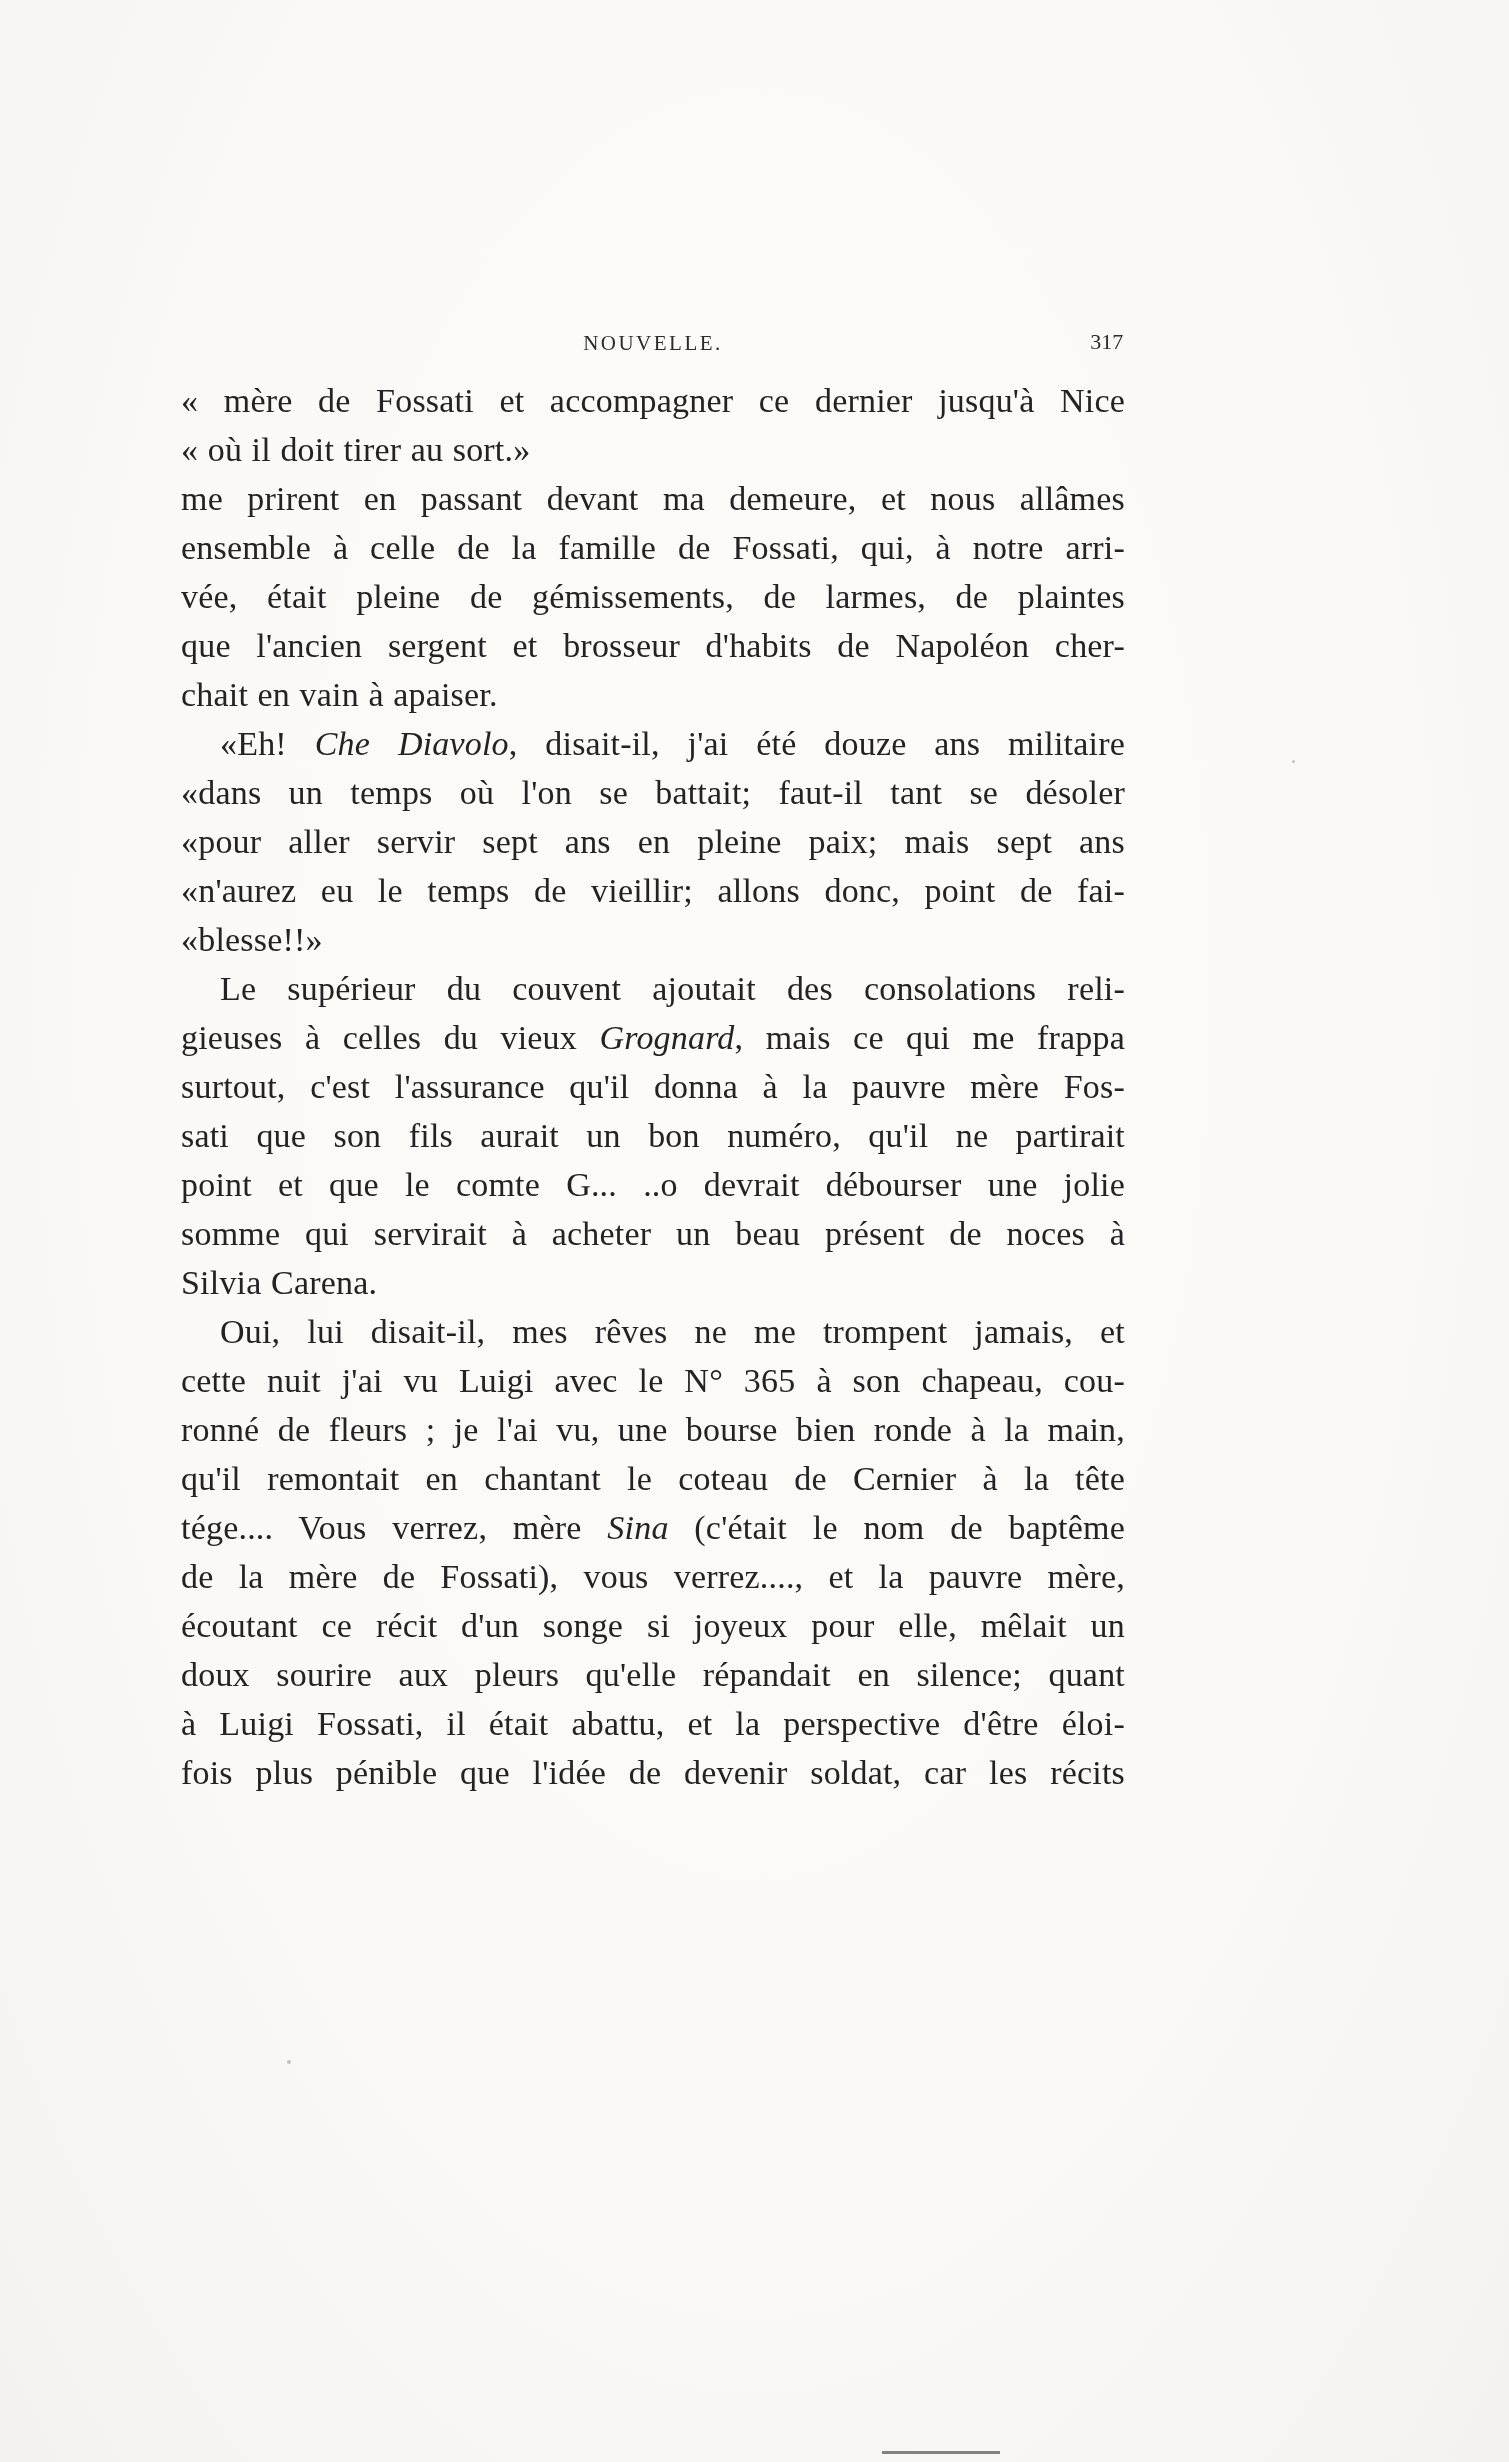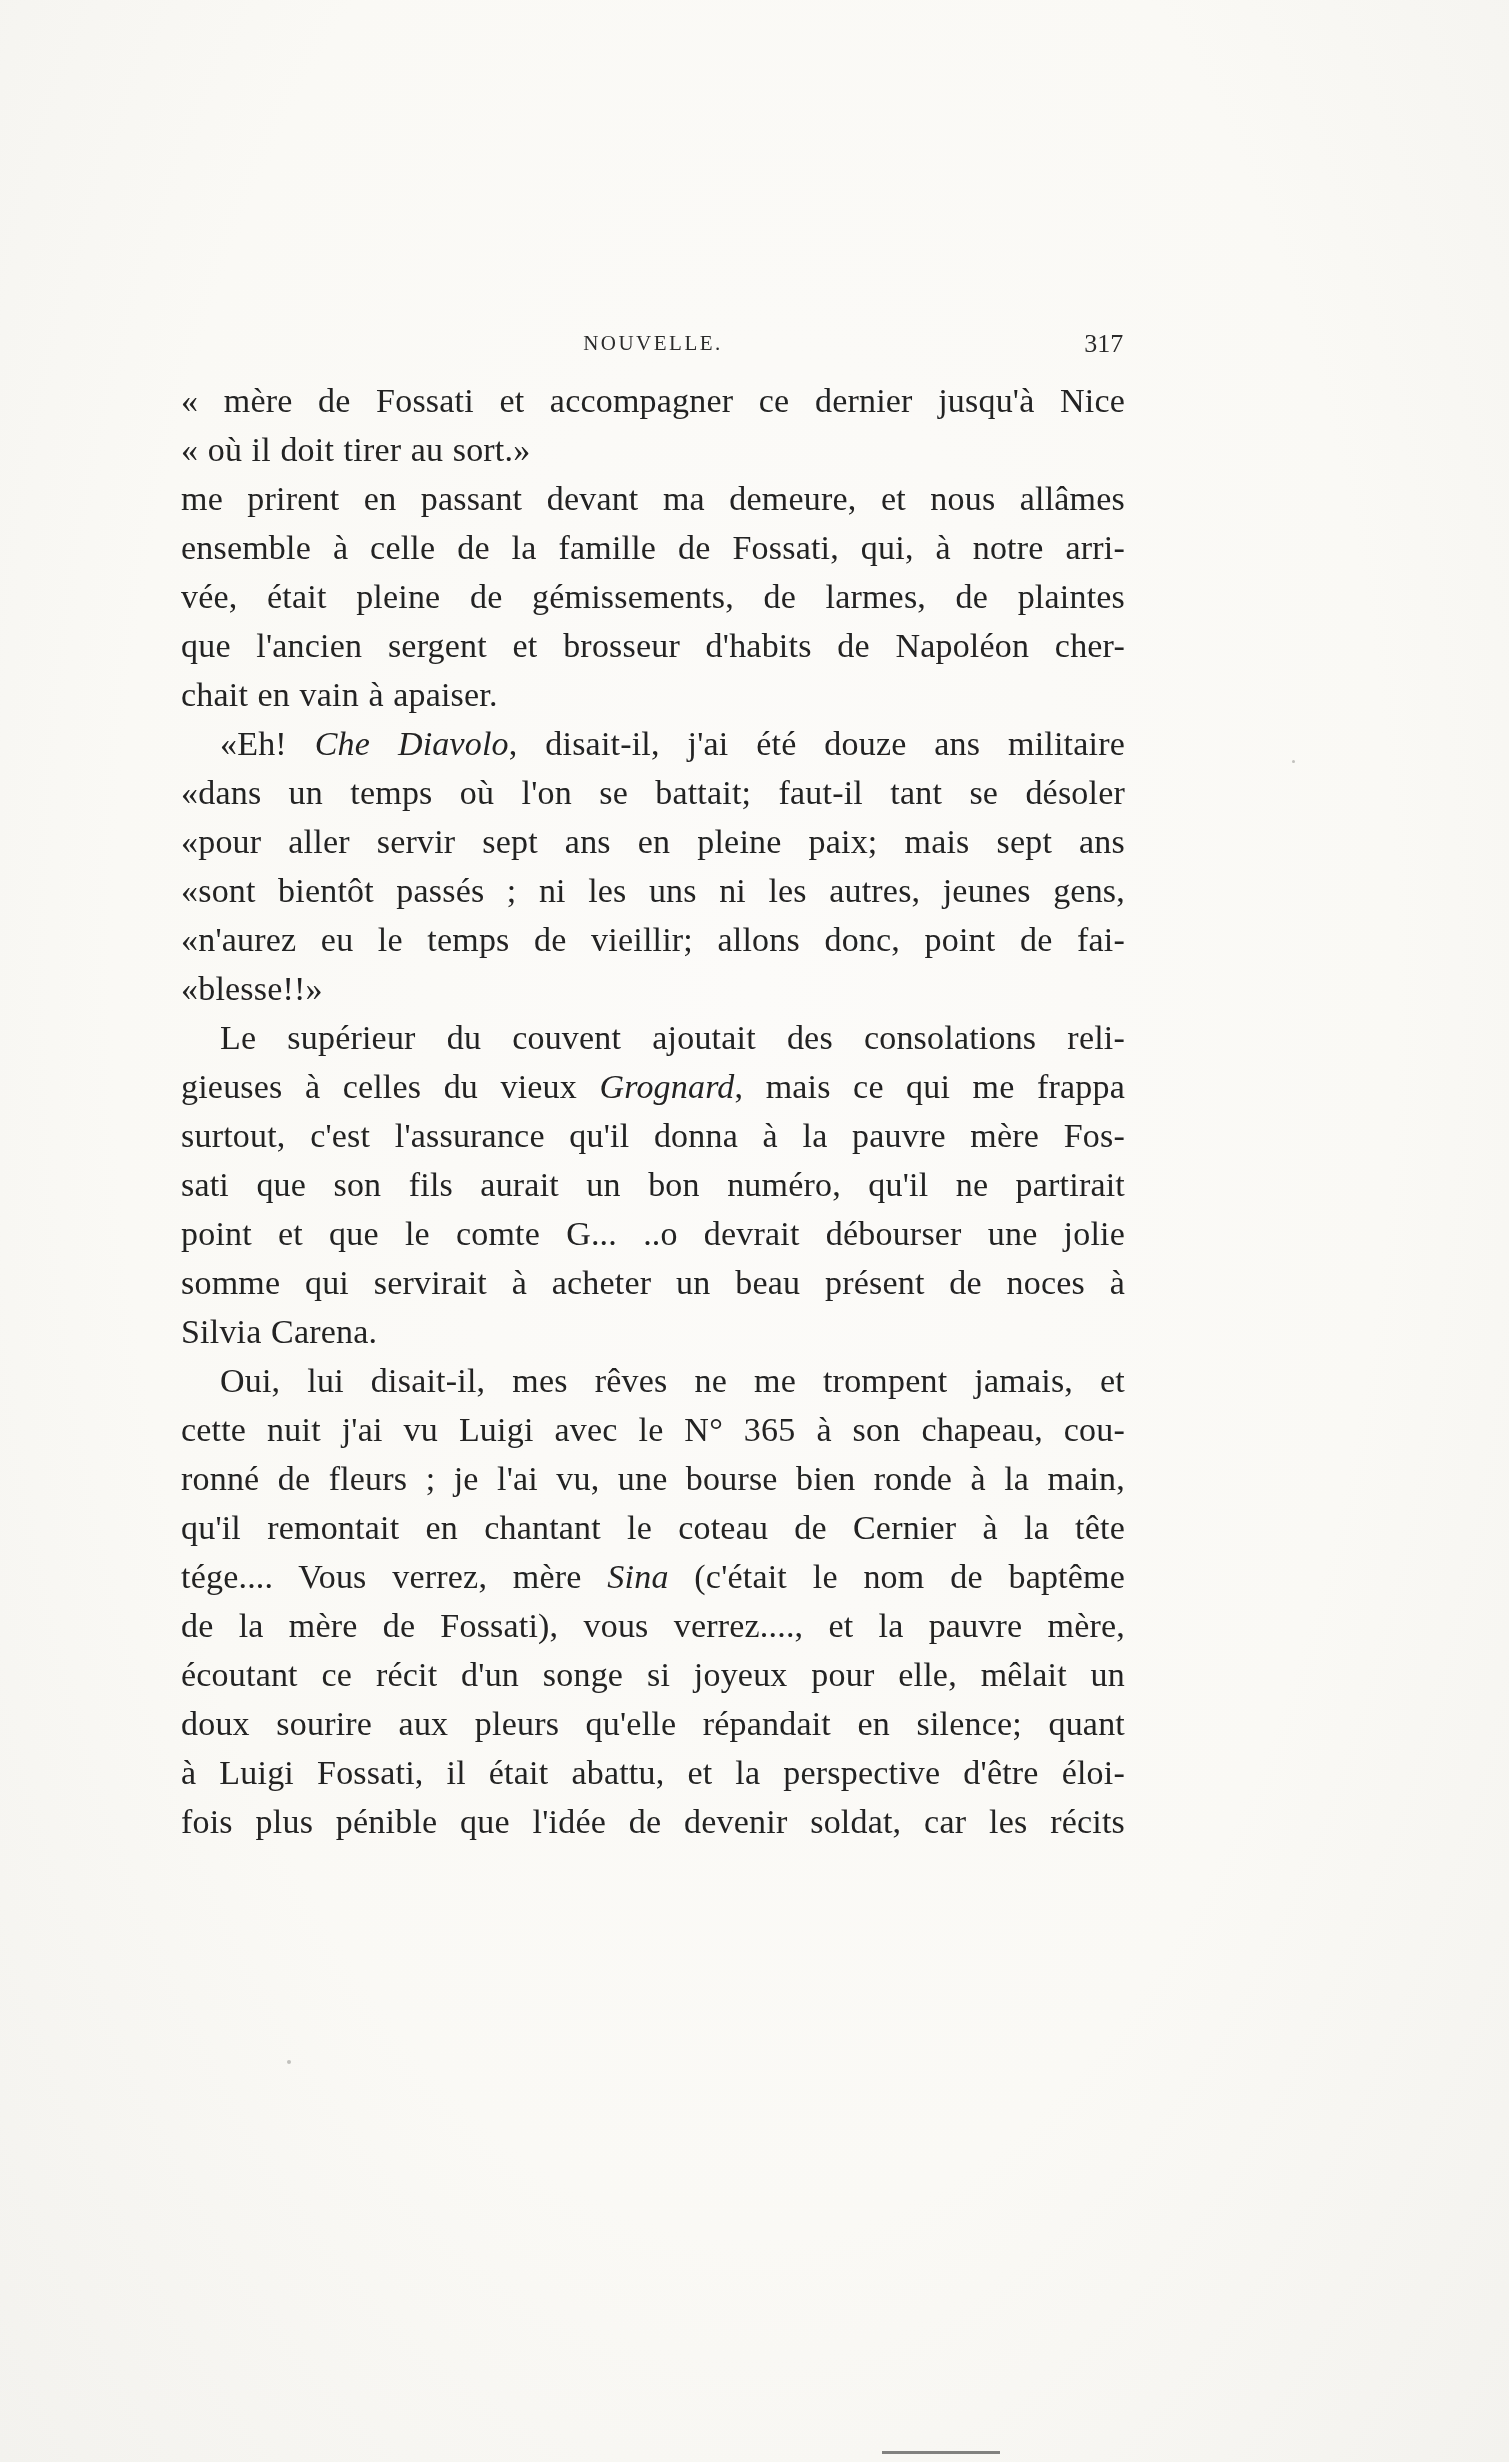--- a/index.html
+++ b/index.html
@@ -30,21 +30,21 @@
     right: 0;
     text-align: center;
     font-size: 21px;
     letter-spacing: 2.5px;
     color: #2b2b2b;
   }
   .page-number {
     position: absolute;
     right: 1.7px;
     top: -1.7px;
-    font-size: 26px;
+    font-size: 22px;
     color: #2b2b2b;
   }
   .text-block {
     position: absolute;
     top: 376px;
     left: 181px;
     width: 944px;
   }
   .line {
     font-size: 34px;
@@ -92,21 +92,20 @@
       <div class="line"><span>« mère de Fossati et accompagner ce dernier jusqu'à Nice</span></div>
       <div class="line last"><span>« où il doit tirer au sort.»</span></div>
       <div class="line"><span>me prirent en passant devant ma demeure, et nous allâmes</span></div>
       <div class="line"><span>ensemble à celle de la famille de Fossati, qui, à notre arri-</span></div>
       <div class="line"><span>vée, était pleine de gémissements, de larmes, de plaintes</span></div>
       <div class="line"><span>que l'ancien sergent et brosseur d'habits de Napoléon cher-</span></div>
       <div class="line last"><span>chait en vain à apaiser.</span></div>
       <div class="line indent"><span>«Eh! </span><span class="italic">Che Diavolo</span><span>, disait-il, j'ai été douze ans militaire</span></div>
       <div class="line"><span>«dans un temps où l'on se battait; faut-il tant se désoler</span></div>
       <div class="line"><span>«pour aller servir sept ans en pleine paix; mais sept ans</span></div>
-      <div class="line"><span>«sont bientôt passés ; ni les uns ni les autres, jeunes gens,</span></div>
       <div class="line"><span>«n'aurez eu le temps de vieillir; allons donc, point de fai-</span></div>
       <div class="line last"><span>«blesse!!»</span></div>
       <div class="line indent"><span>Le supérieur du couvent ajoutait des consolations reli-</span></div>
       <div class="line"><span>gieuses à celles du vieux </span><span class="italic">Grognard</span><span>, mais ce qui me frappa</span></div>
       <div class="line"><span>surtout, c'est l'assurance qu'il donna à la pauvre mère Fos-</span></div>
       <div class="line"><span>sati que son fils aurait un bon numéro, qu'il ne partirait</span></div>
       <div class="line"><span>point et que le comte G... ..o devrait débourser une jolie</span></div>
       <div class="line"><span>somme qui servirait à acheter un beau présent de noces à</span></div>
       <div class="line last"><span>Silvia Carena.</span></div>
       <div class="line indent"><span>Oui, lui disait-il, mes rêves ne me trompent jamais, et</span></div>

